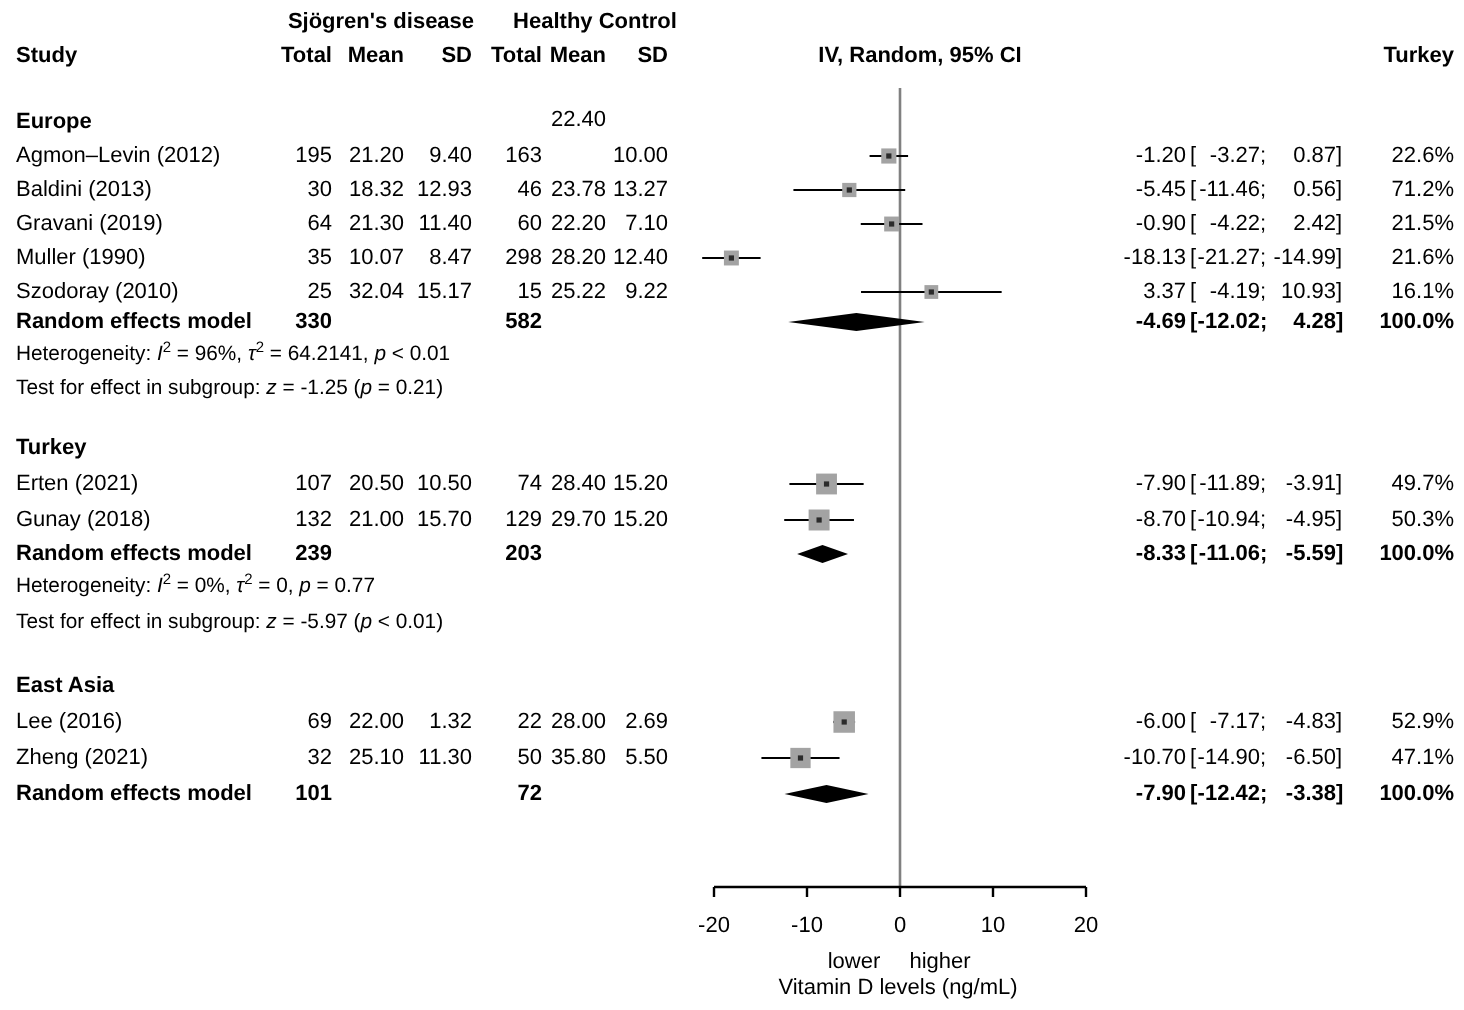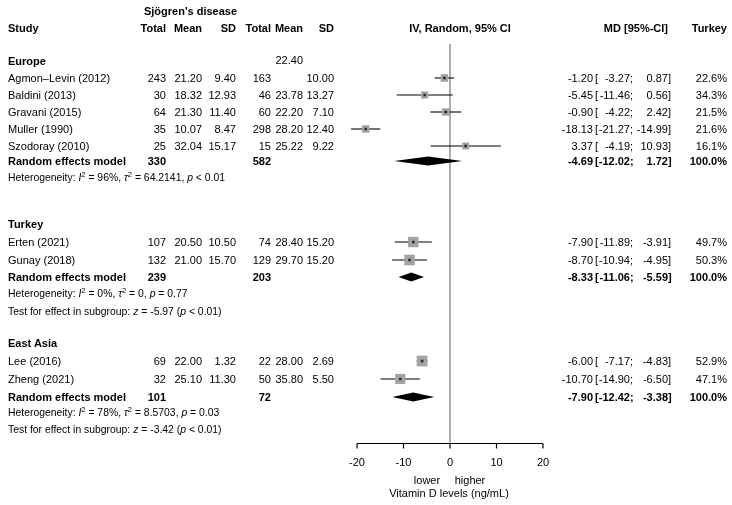--- a/index.html
+++ b/index.html
@@ -61,34 +61,34 @@
       <line x1="416.6595" y1="361" x2="427.5405" y2="361" stroke="#000000" stroke-width="1.1"></line>
       <rect x="416.72275" y="355.62275" width="10.7545" height="10.7545" fill="#a3a3a3"></rect>
       <rect x="420.8" y="359.7" width="2.6" height="2.6" fill="#2b2b2b"></rect>
       <line x1="380.715" y1="379" x2="419.775" y2="379" stroke="#000000" stroke-width="1.1"></line>
       <rect x="395.17225" y="373.92725" width="10.1455" height="10.1455" fill="#a3a3a3"></rect>
       <rect x="398.945" y="377.7" width="2.6" height="2.6" fill="#2b2b2b"></rect>
       <polygon points="392.247,397 413.265,392.5 434.283,397 413.265,401.5" fill="#000000"></polygon>
     </svg>
 
   <div class="cell b ctr" style="left:123px;top:4px;width:135px">Sjögren's disease</div>
+  <div class="cell b ctr" style="left:230px;top:4px;width:135px">Healthy Control</div>
 
   <div class="cell b" style="left:8px;top:21px">Study</div>
   <div class="cell b ra" style="left:126px;top:21px;width:40px">Total</div>
   <div class="cell b ra" style="left:162px;top:21px;width:40px">Mean</div>
   <div class="cell b ra" style="left:196px;top:21px;width:40px">SD</div>
   <div class="cell b ra" style="left:231px;top:21px;width:40px">Total</div>
   <div class="cell b ra" style="left:263px;top:21px;width:40px">Mean</div>
   <div class="cell b ra" style="left:294px;top:21px;width:40px">SD</div>
   <div class="cell b ctr" style="left:385px;top:21px;width:150px">IV, Random, 95% CI</div>
-  <div class="cell b ra" style="left:558px;top:21px;width:110px">MD [95%-CI]</div>
   <div class="cell b ra" style="left:667px;top:21px;width:60px">Turkey</div>
 <div class="cell b" style="left: 8px; top: 54px;">Europe</div>
     <div class="cell" style="left: 8px; top: 71px;">Agmon–Levin (2012)</div>
-    <div class="cell ra" style="left: 126px; width: 40px; top: 71px;">243</div>
+    <div class="cell ra" style="left: 126px; width: 40px; top: 71px;">195</div>
     <div class="cell ra" style="left: 162px; width: 40px; top: 71px;">21.20</div>
     <div class="cell ra" style="left: 196px; width: 40px; top: 71px;">9.40</div>
     <div class="cell ra" style="left: 231px; width: 40px; top: 71px;">163</div>
     <div class="cell ra" style="left: 263px; width: 40px; top: 53px;">22.40</div>
     <div class="cell ra" style="left: 294px; width: 40px; top: 71px;">10.00</div>
     <div class="cell ra" style="left: 543px; width: 50px; top: 71px;">-1.20</div>
     <div class="cell" style="left: 595px; top: 71px;">[</div>
     <div class="cell ra" style="left: 597px; width: 33px; top: 71px;">-3.27</div>
     <div class="cell" style="left: 630px; top: 71px;">;</div>
     <div class="cell ra" style="left: 635px; width: 33px; top: 71px;">0.87</div>
@@ -100,22 +100,22 @@
     <div class="cell ra" style="left: 196px; width: 40px; top: 88px;">12.93</div>
     <div class="cell ra" style="left: 231px; width: 40px; top: 88px;">46</div>
     <div class="cell ra" style="left: 263px; width: 40px; top: 88px;">23.78</div>
     <div class="cell ra" style="left: 294px; width: 40px; top: 88px;">13.27</div>
     <div class="cell ra" style="left: 543px; width: 50px; top: 88px;">-5.45</div>
     <div class="cell" style="left: 595px; top: 88px;">[</div>
     <div class="cell ra" style="left: 597px; width: 33px; top: 88px;">-11.46</div>
     <div class="cell" style="left: 630px; top: 88px;">;</div>
     <div class="cell ra" style="left: 635px; width: 33px; top: 88px;">0.56</div>
     <div class="cell" style="left: 668px; top: 88px;">]</div>
-    <div class="cell ra" style="left: 681px; width: 46px; top: 88px;">34.3%</div>
-    <div class="cell" style="left: 8px; top: 105px;">Gravani (2015)</div>
+    <div class="cell ra" style="left: 681px; width: 46px; top: 88px;">71.2%</div>
+    <div class="cell" style="left: 8px; top: 105px;">Gravani (2019)</div>
     <div class="cell ra" style="left: 126px; width: 40px; top: 105px;">64</div>
     <div class="cell ra" style="left: 162px; width: 40px; top: 105px;">21.30</div>
     <div class="cell ra" style="left: 196px; width: 40px; top: 105px;">11.40</div>
     <div class="cell ra" style="left: 231px; width: 40px; top: 105px;">60</div>
     <div class="cell ra" style="left: 263px; width: 40px; top: 105px;">22.20</div>
     <div class="cell ra" style="left: 294px; width: 40px; top: 105px;">7.10</div>
     <div class="cell ra" style="left: 543px; width: 50px; top: 105px;">-0.90</div>
     <div class="cell" style="left: 595px; top: 105px;">[</div>
     <div class="cell ra" style="left: 597px; width: 33px; top: 105px;">-4.22</div>
     <div class="cell" style="left: 630px; top: 105px;">;</div>
@@ -150,24 +150,25 @@
     <div class="cell ra" style="left: 635px; width: 33px; top: 139px;">10.93</div>
     <div class="cell" style="left: 668px; top: 139px;">]</div>
     <div class="cell ra" style="left: 681px; width: 46px; top: 139px;">16.1%</div>
     <div class="cell b" style="left: 8px; top: 154px;">Random effects model</div>
     <div class="cell b ra" style="left: 126px; width: 40px; top: 154px;">330</div>
     <div class="cell b ra" style="left: 231px; width: 40px; top: 154px;">582</div>
     <div class="cell b ra" style="left: 543px; width: 50px; top: 154px;">-4.69</div>
     <div class="cell b" style="left: 595px; top: 154px;">[</div>
     <div class="cell b ra" style="left: 597px; width: 33px; top: 154px;">-12.02</div>
     <div class="cell b" style="left: 630px; top: 154px;">;</div>
-    <div class="cell b ra" style="left: 635px; width: 33px; top: 154px;">1.72</div>
+    <div class="cell b ra" style="left: 635px; width: 33px; top: 154px;">4.28</div>
     <div class="cell b" style="left: 668px; top: 154px;">]</div>
     <div class="cell b ra" style="left: 681px; width: 46px; top: 154px;">100.0%</div>
     <div class="cell small" style="left: 8px; top: 171px;">Heterogeneity: <i>I</i><sup>2</sup> = 96%, <i>τ</i><sup>2</sup> = 64.2141, <i>p</i> &lt; 0.01</div>
+    <div class="cell small" style="left: 8px; top: 188px;">Test for effect in subgroup: <i>z</i> = -1.25 (<i>p</i> = 0.21)</div>
     <div class="cell b" style="left: 8px; top: 217px;">Turkey</div>
     <div class="cell" style="left: 8px; top: 235px;">Erten (2021)</div>
     <div class="cell ra" style="left: 126px; width: 40px; top: 235px;">107</div>
     <div class="cell ra" style="left: 162px; width: 40px; top: 235px;">20.50</div>
     <div class="cell ra" style="left: 196px; width: 40px; top: 235px;">10.50</div>
     <div class="cell ra" style="left: 231px; width: 40px; top: 235px;">74</div>
     <div class="cell ra" style="left: 263px; width: 40px; top: 235px;">28.40</div>
     <div class="cell ra" style="left: 294px; width: 40px; top: 235px;">15.20</div>
     <div class="cell ra" style="left: 543px; width: 50px; top: 235px;">-7.90</div>
     <div class="cell" style="left: 595px; top: 235px;">[</div>
@@ -234,15 +235,13 @@
     <div class="cell b" style="left: 8px; top: 390px;">Random effects model</div>
     <div class="cell b ra" style="left: 126px; width: 40px; top: 390px;">101</div>
     <div class="cell b ra" style="left: 231px; width: 40px; top: 390px;">72</div>
     <div class="cell b ra" style="left: 543px; width: 50px; top: 390px;">-7.90</div>
     <div class="cell b" style="left: 595px; top: 390px;">[</div>
     <div class="cell b ra" style="left: 597px; width: 33px; top: 390px;">-12.42</div>
     <div class="cell b" style="left: 630px; top: 390px;">;</div>
     <div class="cell b ra" style="left: 635px; width: 33px; top: 390px;">-3.38</div>
     <div class="cell b" style="left: 668px; top: 390px;">]</div>
     <div class="cell b ra" style="left: 681px; width: 46px; top: 390px;">100.0%</div>
-    <div class="cell small" style="left: 8px; top: 406px;">Heterogeneity: <i>I</i><sup>2</sup> = 78%, <i>τ</i><sup>2</sup> = 8.5703, <i>p</i> = 0.03</div>
-    <div class="cell small" style="left: 8px; top: 423px;">Test for effect in subgroup: <i>z</i> = -3.42 (<i>p</i> &lt; 0.01)</div>
   </div>
 
 </body></html>

